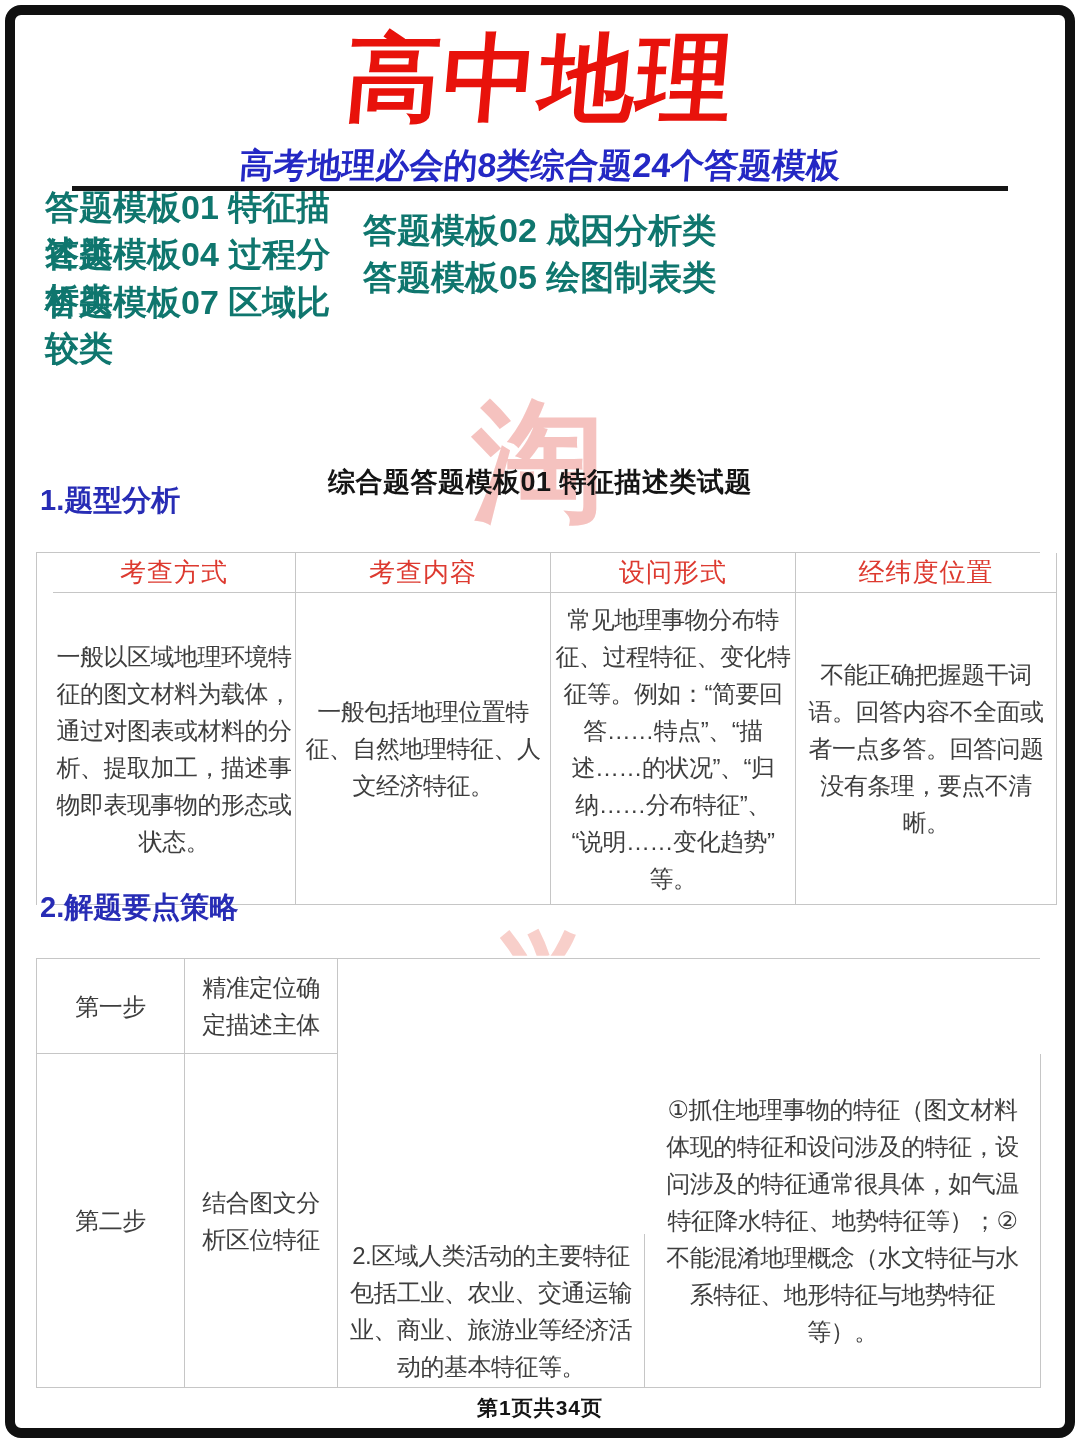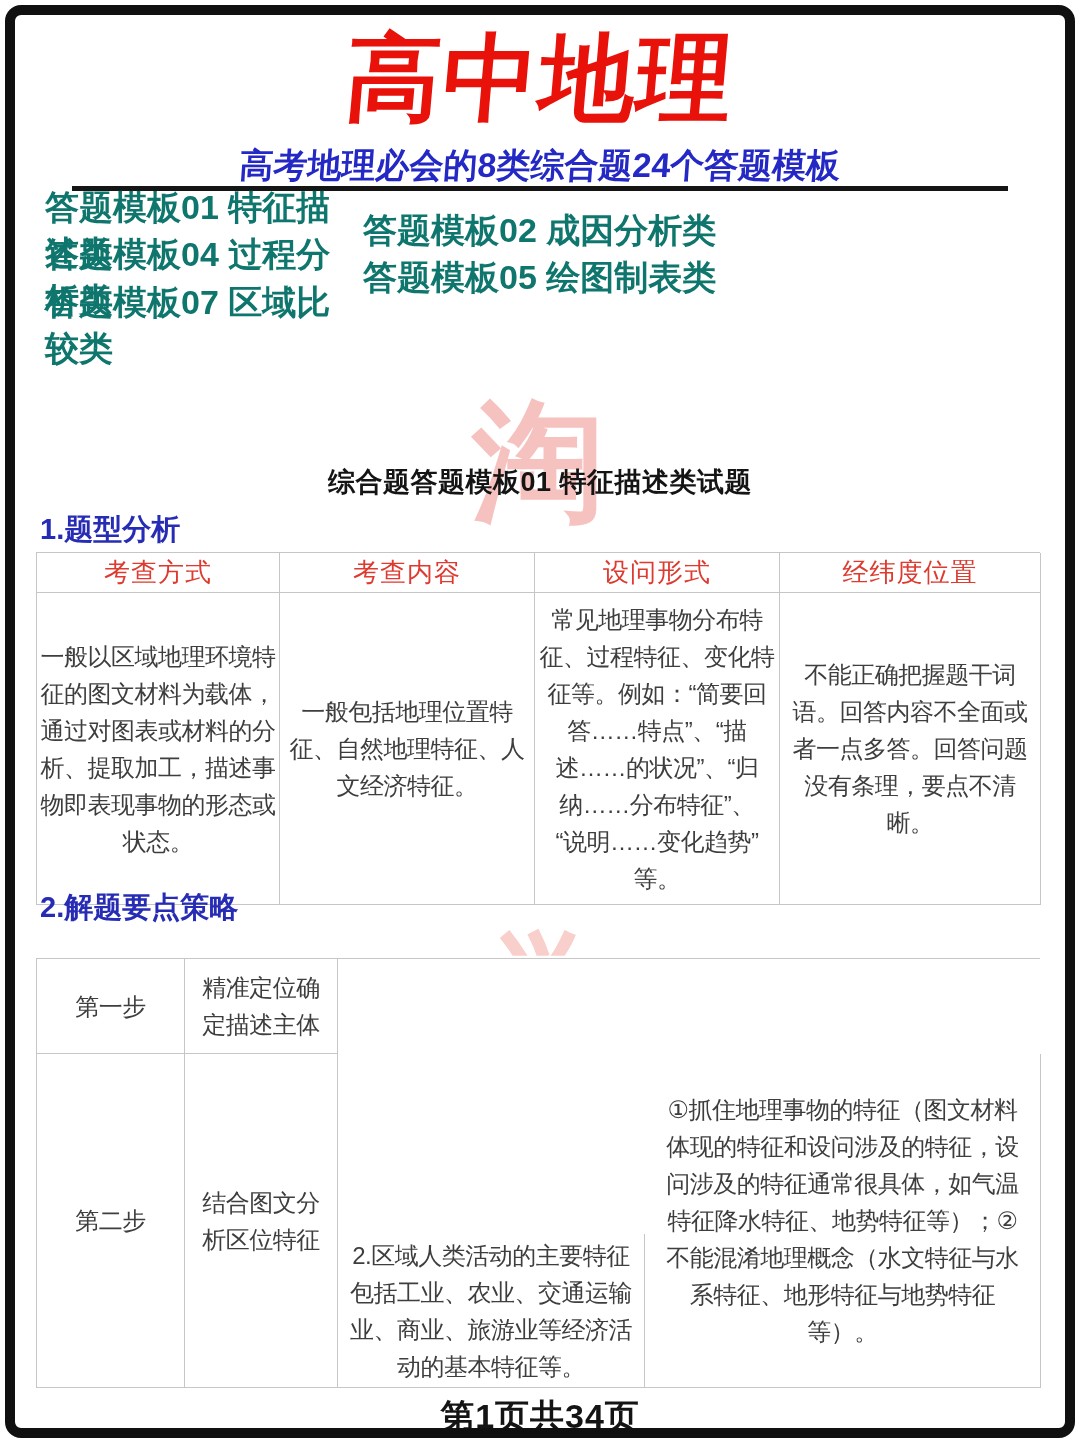--- a/index.html
+++ b/index.html
@@ -50,57 +50,58 @@
     align-items:center;list-style:none;
     font-size:34px;font-weight:600;color:#0f766e;
   }
   .section-title{
     position:absolute;top:464px;left:0;width:100%;text-align:center;
     font-size:27px;font-weight:800;color:#141414;letter-spacing:.5px;
   }
   .part-heading{
     position:absolute;left:40px;font-size:29px;font-weight:800;color:var(--heading-blue);
   }
-  .ph-1{top:510px;text-align:right;}
+  .ph-1{top:481px;text-align:right;}
   .ph-2{top:888px;}
 
   .tbl{
     position:absolute;left:36px;width:1004px;
     border-top:1px solid var(--table-border);border-left:1px solid var(--table-border);
     display:grid;font-size:24px;line-height:37px;letter-spacing:-0.5px;
     color:var(--body-text);
   }
   .tbl .cell{
     border-right:1px solid var(--table-border);border-bottom:1px solid var(--table-border);
     display:flex;align-items:center;justify-content:center;
     text-align:center;white-space:pre-line;padding:2px;overflow:hidden;
   }
   .tbl-analysis{
     top:552px;
     grid-template-columns:243px 255px 245px 261px;
     grid-template-rows:40px 312px;
+    padding-left:16px;
   }
   .tbl-analysis .head{
     font-size:26px;color:var(--table-header-red);font-weight:500;letter-spacing:1px;
   }
   .tbl-strategy{
     top:958px;
     grid-template-columns:148px 153px 307px 396px;
     grid-template-rows:95px 180px 154px;
   }
   .c-r1c3{grid-row:1;grid-column:3/5;font-size:23px;}
   .c-r2c1{grid-column:1;grid-row:2/4;}
   .c-r2c2{grid-column:2;grid-row:2/4;}
   .c-r2c3a{grid-column:3;grid-row:2;}
   .c-r2c3b{grid-column:3;grid-row:3;}
   .c-r2c4{grid-column:4;grid-row:2/4;}
 
   .page-footer{
     position:absolute;top:1394px;left:0;width:100%;text-align:center;
-    font-size:34px;font-weight:800;color:#141414;letter-spacing:1px;
+    font-size:21px;font-weight:800;color:#141414;letter-spacing:1px;
   }
 </style>
 </head>
 <body>
 
 <div class="content">
 
   <div class="watermark wm-1">淘</div>
   <div class="watermark wm-2">学</div>
 

